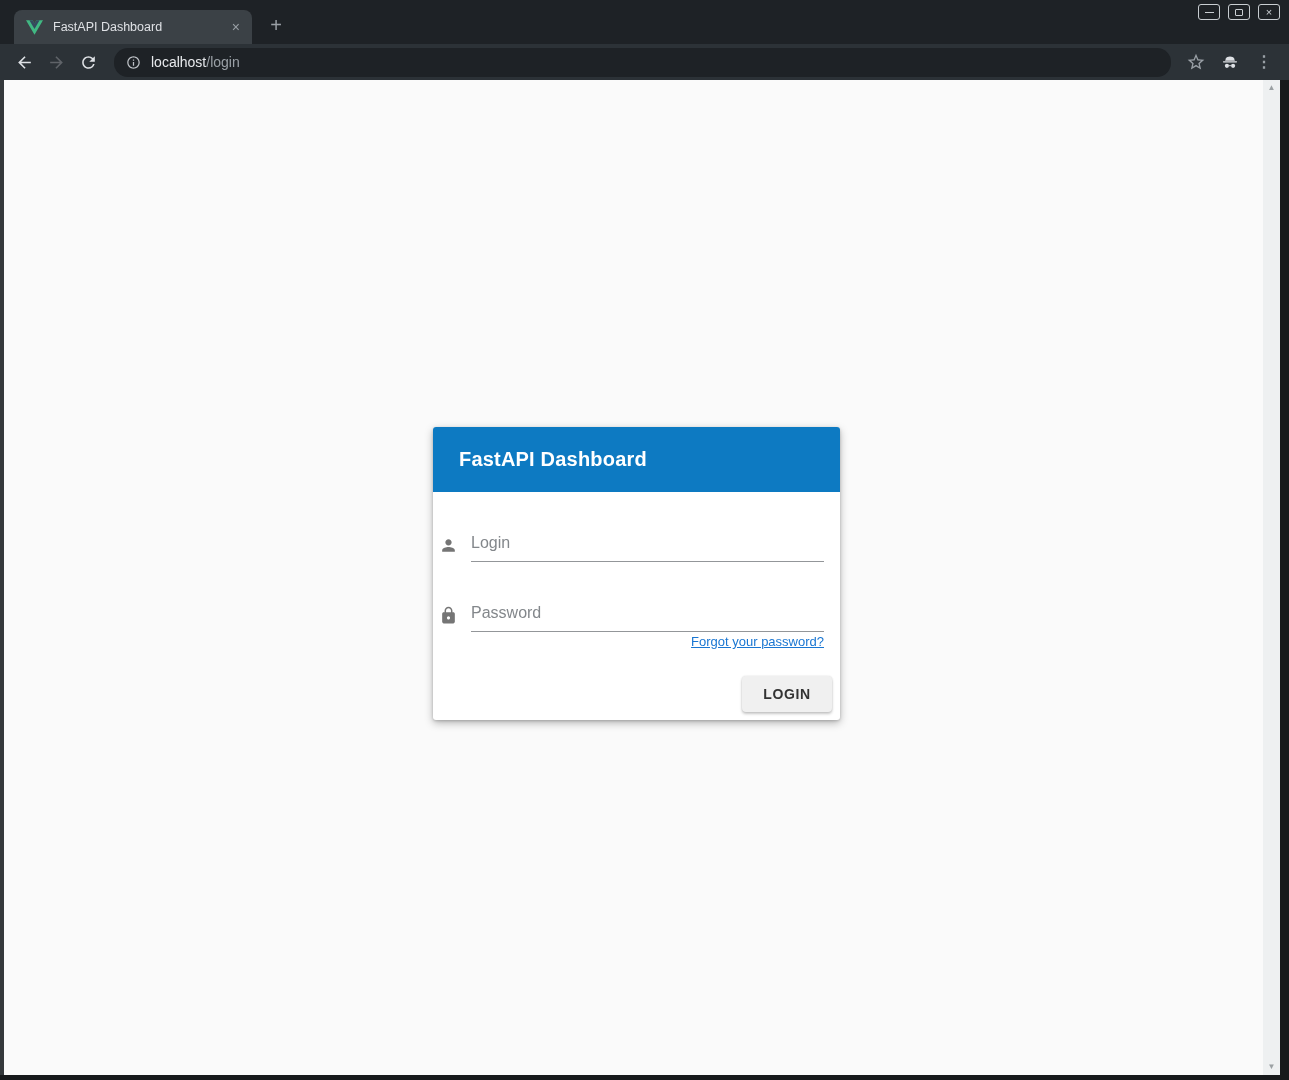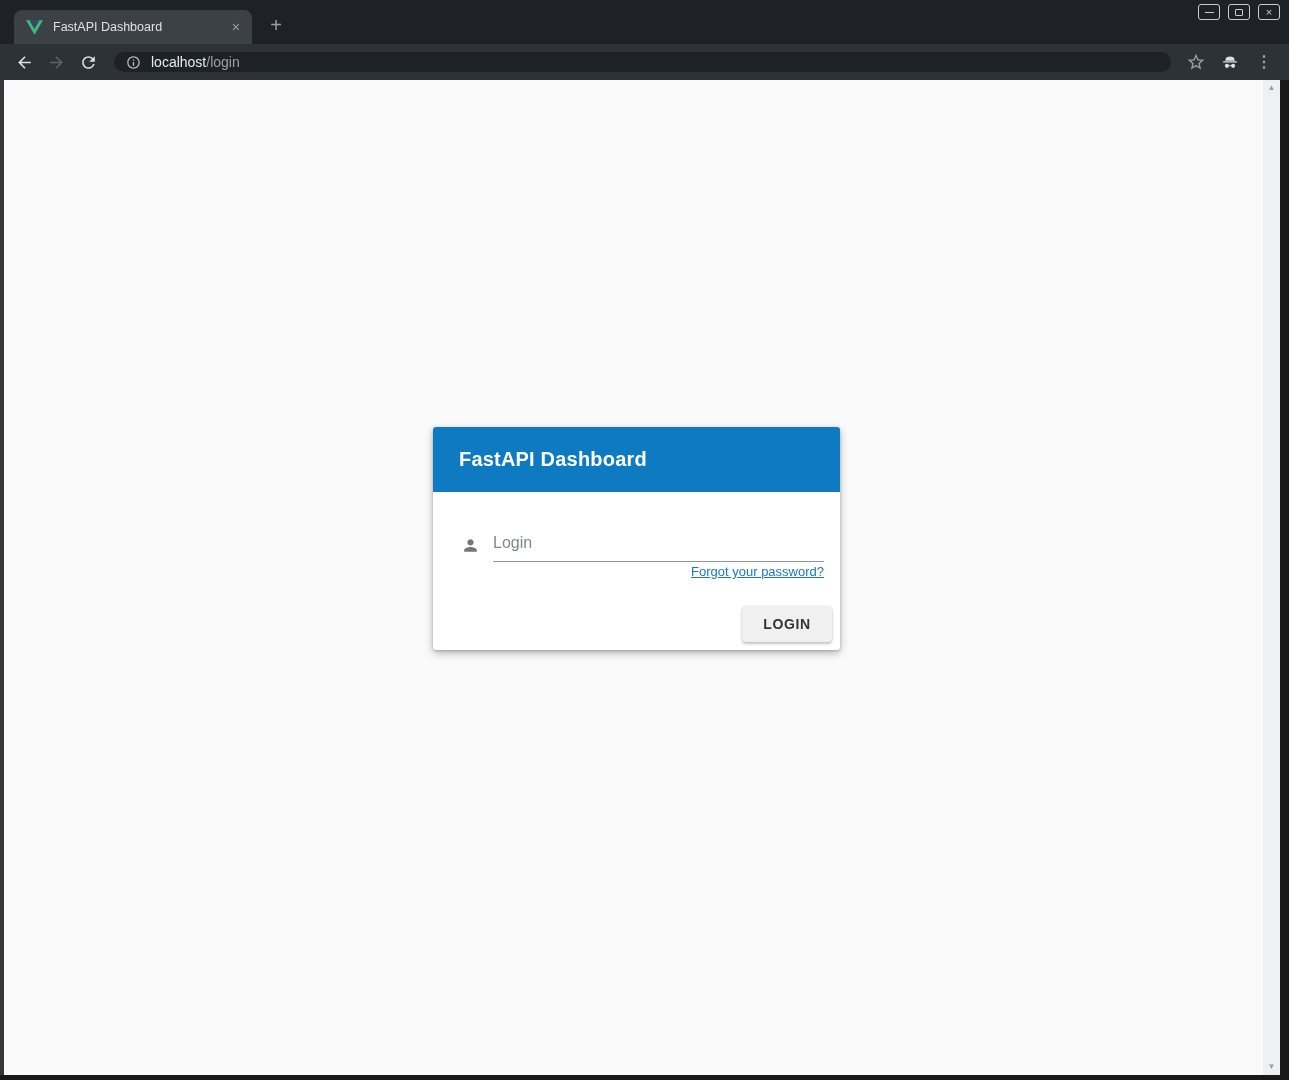--- a/index.html
+++ b/index.html
@@ -53,21 +53,21 @@
   .nav-btn {
     width: 28px; height: 28px; border-radius: 50%;
     display: flex; align-items: center; justify-content: center; flex: 0 0 auto;
   }
   .nav-btn svg { width: 19px; height: 19px; }
   .icon-enabled { fill: #dee1e5; }
   .icon-disabled { fill: #5f6368; }
   .icon-muted { fill: #9aa0a6; }
 
   .addressbar {
-    flex: 1; height: 20px; margin: 0 8px; background: #1e2226;
+    flex: 1; height: 29px; margin: 0 8px; background: #1e2226;
     border-radius: 14px; display: flex; align-items: center; padding: 0 12px;
   }
   .addressbar svg { width: 15px; height: 15px; fill: #bdc1c6; flex: 0 0 auto; }
   .url-text { margin-left: 10px; font-size: 14px; white-space: nowrap; }
   .url-host { color: #e8eaed; }
   .url-path { color: #9aa0a6; }
 
   .toolbar-right { display: flex; align-items: center; gap: 8px; flex: 0 0 auto; padding-right: 2px; }
   .tb-icon { width: 26px; height: 26px; display: flex; align-items: center; justify-content: center; }
   .tb-icon svg { width: 20px; height: 20px; }
@@ -92,21 +92,21 @@
     position: absolute; left: 429px; top: 347px; width: 407px;
     background: #ffffff; border-radius: 3px;
     box-shadow: 0 3px 9px rgba(0,0,0,0.28), 0 1px 3px rgba(0,0,0,0.18);
   }
   .card-header {
     height: 65px; background: #0d7ac2; border-radius: 3px 3px 0 0;
     display: flex; align-items: center; padding-left: 26px;
   }
   .card-title { color: #ffffff; font-size: 20px; font-weight: bold; letter-spacing: 0.2px; }
 
-  .card-body { padding: 6px 16px 8px 28px; }
+  .card-body { padding: 6px 16px 8px 6px; }
   .field { display: flex; align-items: flex-end; gap: 13px; }
   .field-1 { margin-top: 30px; }
   .field-2 { margin-top: 36px; }
   .field-icon { flex: 0 0 auto; margin-bottom: 7px; }
   .field-icon svg { width: 19px; height: 19px; fill: #757575; display: block; }
   .input-wrap { flex: 1; border-bottom: 1px solid #939699; }
   .text-input {
     width: 100%; border: none; outline: none; background: transparent;
     font-family: "Liberation Sans", sans-serif;
     font-size: 16px; color: #333; padding: 6px 0 9px;
@@ -210,20 +210,30 @@
         <span class="field-icon">
           <svg viewBox="0 0 24 24">
             <path d="M12 12c2.21 0 4-1.79 4-4s-1.79-4-4-4-4 1.79-4 4 1.79 4 4 4zm0 2c-2.67 0-8 1.34-8 4v2h16v-2c0-2.66-5.33-4-8-4z"></path>
           </svg>
         </span>
         <span class="input-wrap">
           <input class="text-input" type="text" placeholder="Login" style="">
         </span>
       </div>
 
+      <div class="field field-2">
+        <span class="field-icon">
+          <svg viewBox="0 0 24 24">
+            <path d="M18 8h-1V6c0-2.76-2.24-5-5-5S7 3.24 7 6v2H6c-1.1 0-2 .9-2 2v10c0 1.1.9 2 2 2h12c1.1 0 2-.9 2-2V10c0-1.1-.9-2-2-2zm-6 9c-1.1 0-2-.9-2-2s.9-2 2-2 2 .9 2 2-.9 2-2 2zm3.1-9H8.9V6c0-1.71 1.39-3.1 3.1-3.1 1.71 0 3.1 1.39 3.1 3.1v2z"></path>
+          </svg>
+        </span>
+        <span class="input-wrap">
+          <input class="text-input" type="password" placeholder="Password" style="">
+        </span>
+      </div>
 
       <div class="forgot-row">
         <a class="forgot-link">Forgot your password?</a>
       </div>
 
       <div class="btn-row">
         <button class="login-btn">LOGIN</button>
       </div>
 
     </div>

